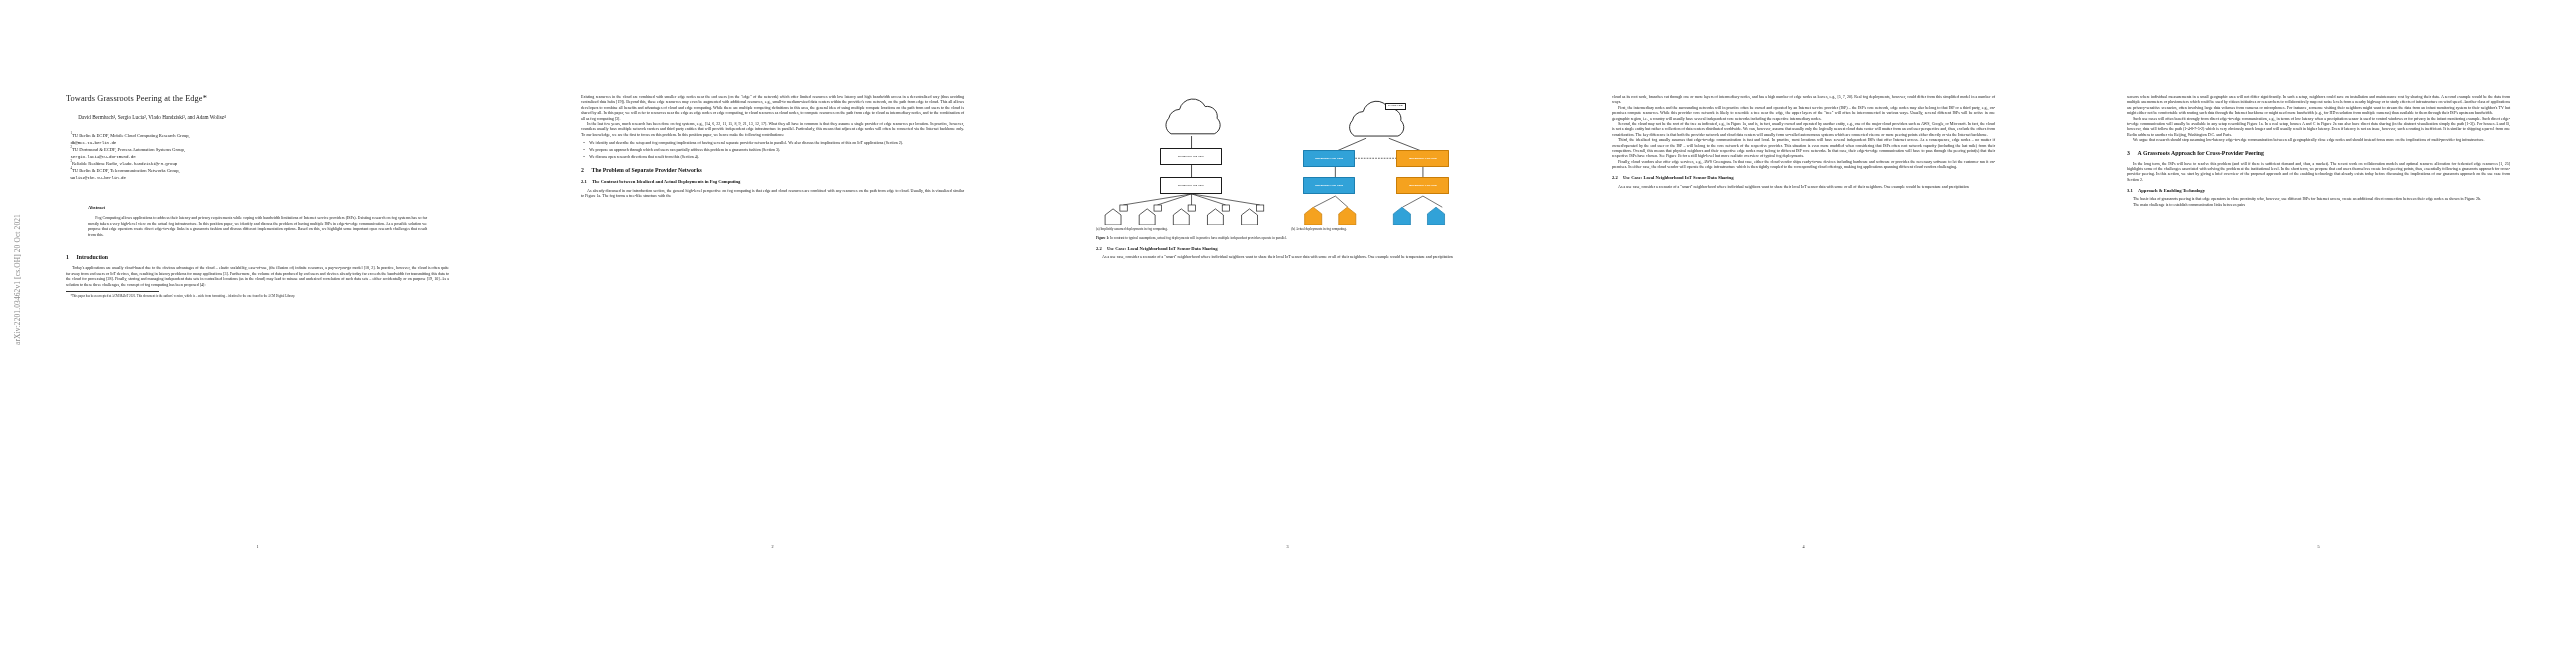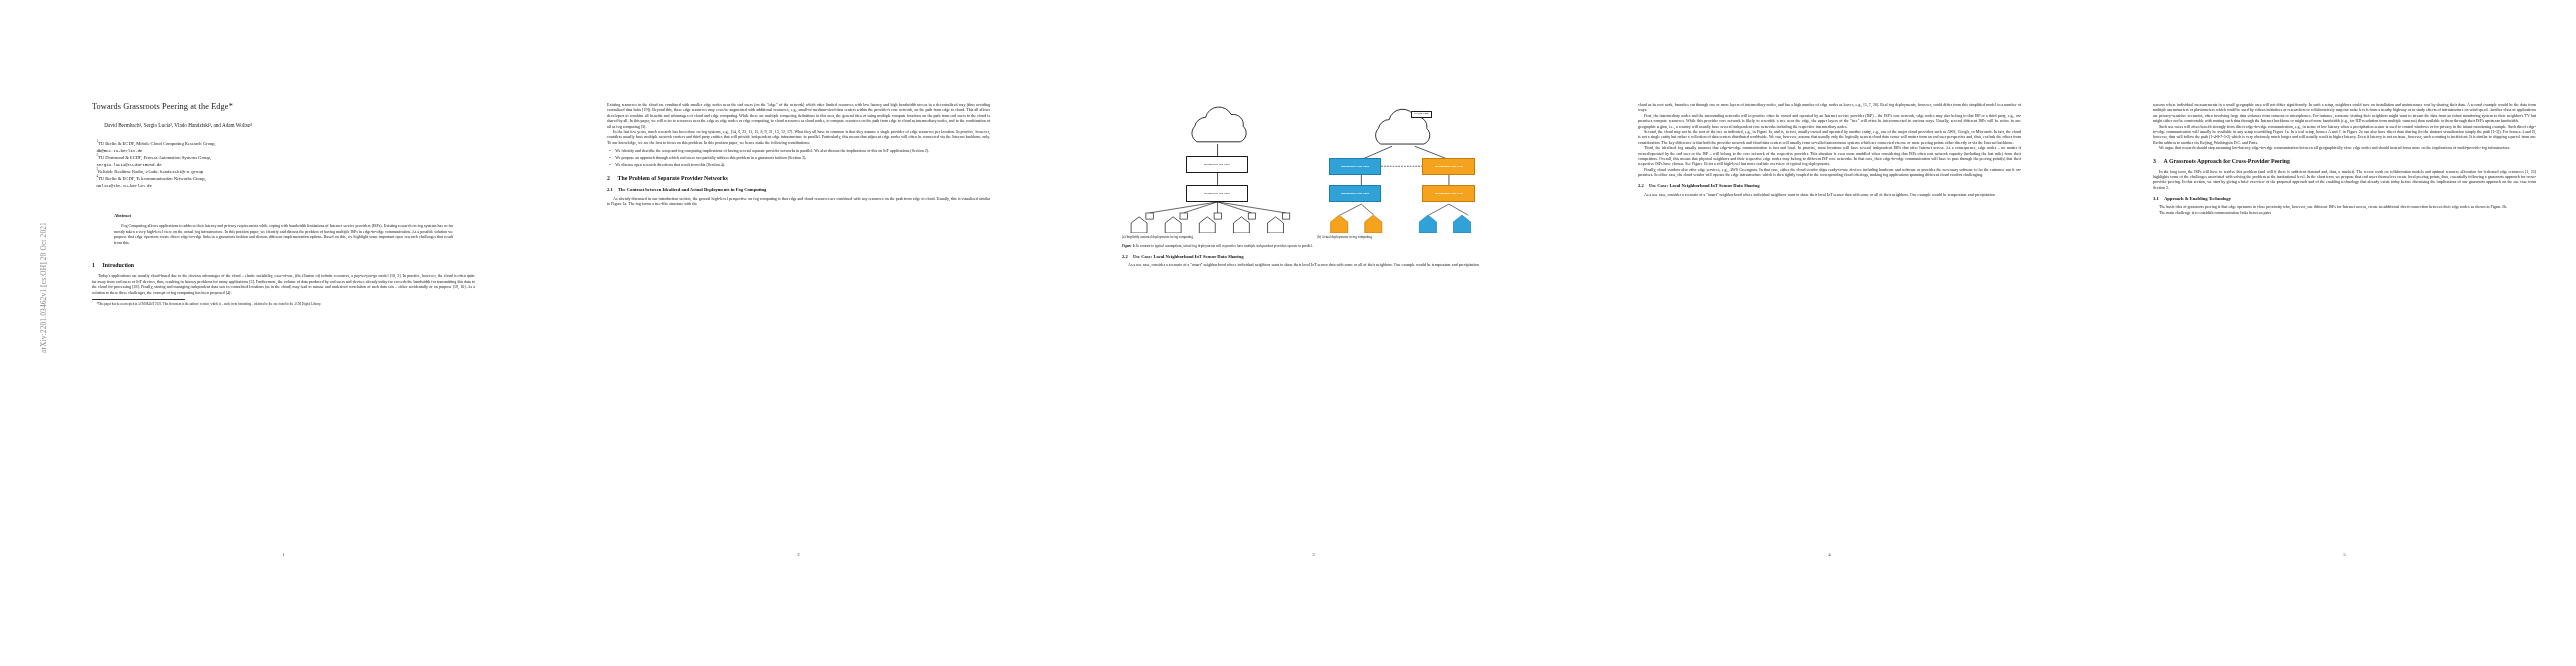--- a/index.html
+++ b/index.html
@@ -11,26 +11,25 @@
     font-family: "Liberation Serif", serif;
   }
   #root {
     position: relative;
     width: 2576px; height: 667px;
     background: #ffffff;
   }
 
   .page {
     position: absolute;
-    top: 16px;
+    top: 8px;
     width: 515px;
     height: 563px;
     background: #ffffff;
     overflow: hidden;
-    margin-left: 26px;
   }
   .p1 { left: 0; }
   .p2 { left: 515px; }
   .p3 { left: 1030px; }
   .p4 { left: 1546px; }
   .p5 { left: 2061px; }
 
   .body-col {
     position: absolute;
     left: 66px;

